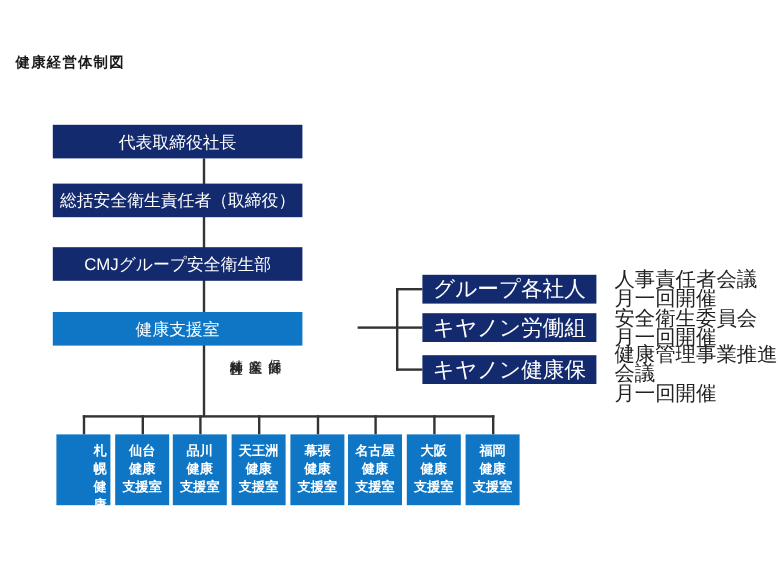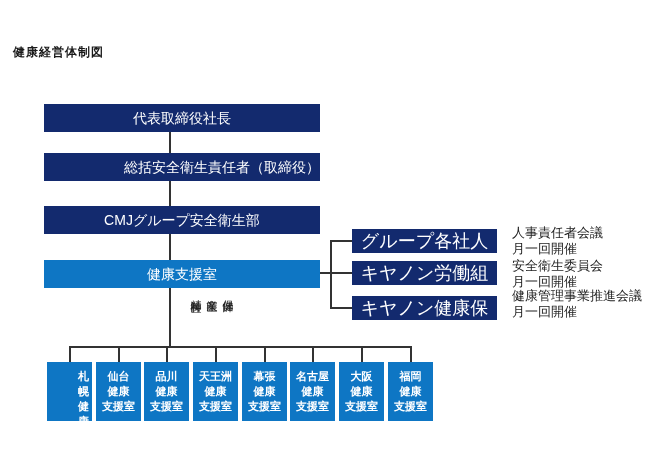--- a/index.html
+++ b/index.html
@@ -31,31 +31,31 @@
   .l-stub-c   { left: 330px; top: 307px; width: 22px; height: 2px; }
   .l-bottom-h { left: 69px;  top: 346px; width: 343px; height: 2px; }
   .bstub { position: absolute; top: 346px; width: 2px; height: 16px; background: #333333; z-index: 0; }
   .s1 { left: 69px; }  .s2 { left: 118px; } .s3 { left: 166px; } .s4 { left: 215px; }
   .s5 { left: 264px; } .s6 { left: 312px; } .s7 { left: 361px; } .s8 { left: 410px; }
 
   
   .nbox {
     position: absolute;
     left: 44px;
-    width: 276px;
+    width: 208px;
     height: 28px;
     line-height: 28px;
     text-align: center;
     color: #ffffff;
     font-size: 14px;
     background: #132a6e;
     z-index: 1;
   }
   .b1 { top: 104px; }
-  .b2 { top: 153px; text-align: right; }
+  .b2 { top: 153px; }
   .b3 { top: 206px; text-align: center; }
   .b4 { top: 260px; background: #0e76c4; }
 
   
   .vstaff {
     position: absolute;
     left: 188px;
     top: 291px;
     height: 58px;
     writing-mode: vertical-rl;
@@ -79,21 +79,21 @@
     background: #132a6e;
     z-index: 1;
   }
   .ra { top: 229px; }
   .rb { top: 261px; }
   .rc { top: 296px; }
 
   .meeting {
     position: absolute;
     left: 512px;
-    font-size: 13px;
+    font-size: 17px;
     line-height: 16px;
     color: #222222;
     white-space: pre-line;
     z-index: 1;
   }
   .ma { top: 225px; }
   .mb { top: 258px; }
   .mc { top: 288px; }
 
   

